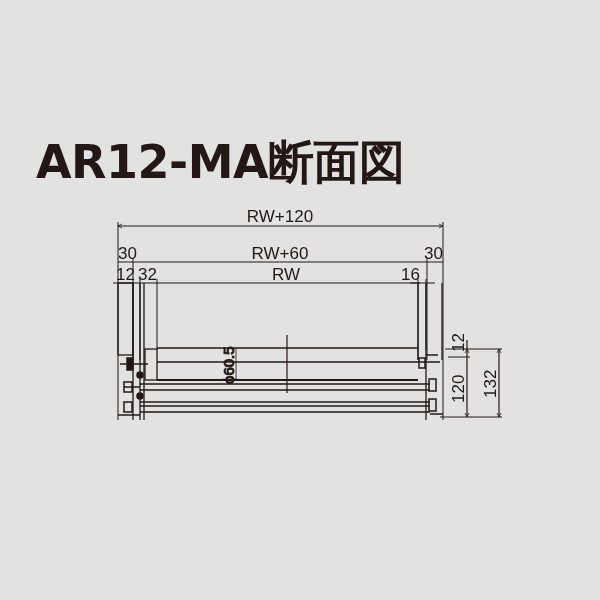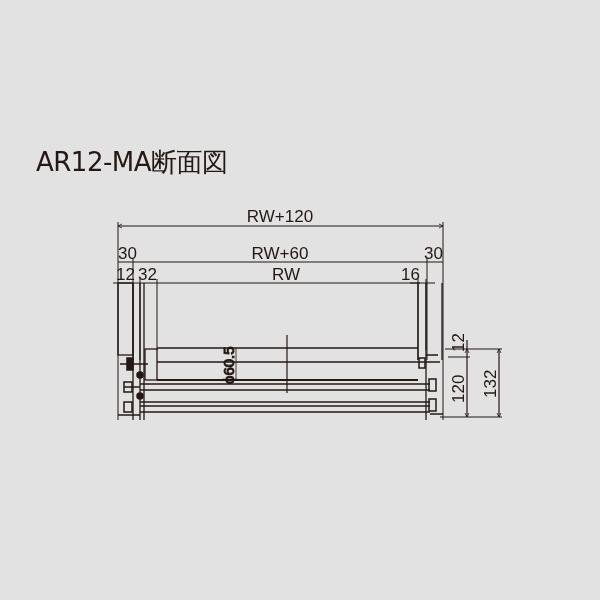--- a/index.html
+++ b/index.html
@@ -7,23 +7,23 @@
       width: 600px; height: 600px;
       background: #e1e2e1;
       position: relative;
       overflow: hidden;
       font-family: "Liberation Sans", sans-serif;
       color: #231815;
     }
     .title {
       position: absolute;
       left: 36px; top: 142px;
-      font-size: 26px;
+      font-size: 46px;
       line-height: 40px;
-      font-weight: normal;
+      font-weight: bold;
       letter-spacing: -0.5px;
       color: #231815;
       font-family: "DejaVu Sans", sans-serif;
     }
     svg.drawing {
       position: absolute;
       left: 0; top: 0;
       width: 600px; height: 600px;
     }
     svg text {

